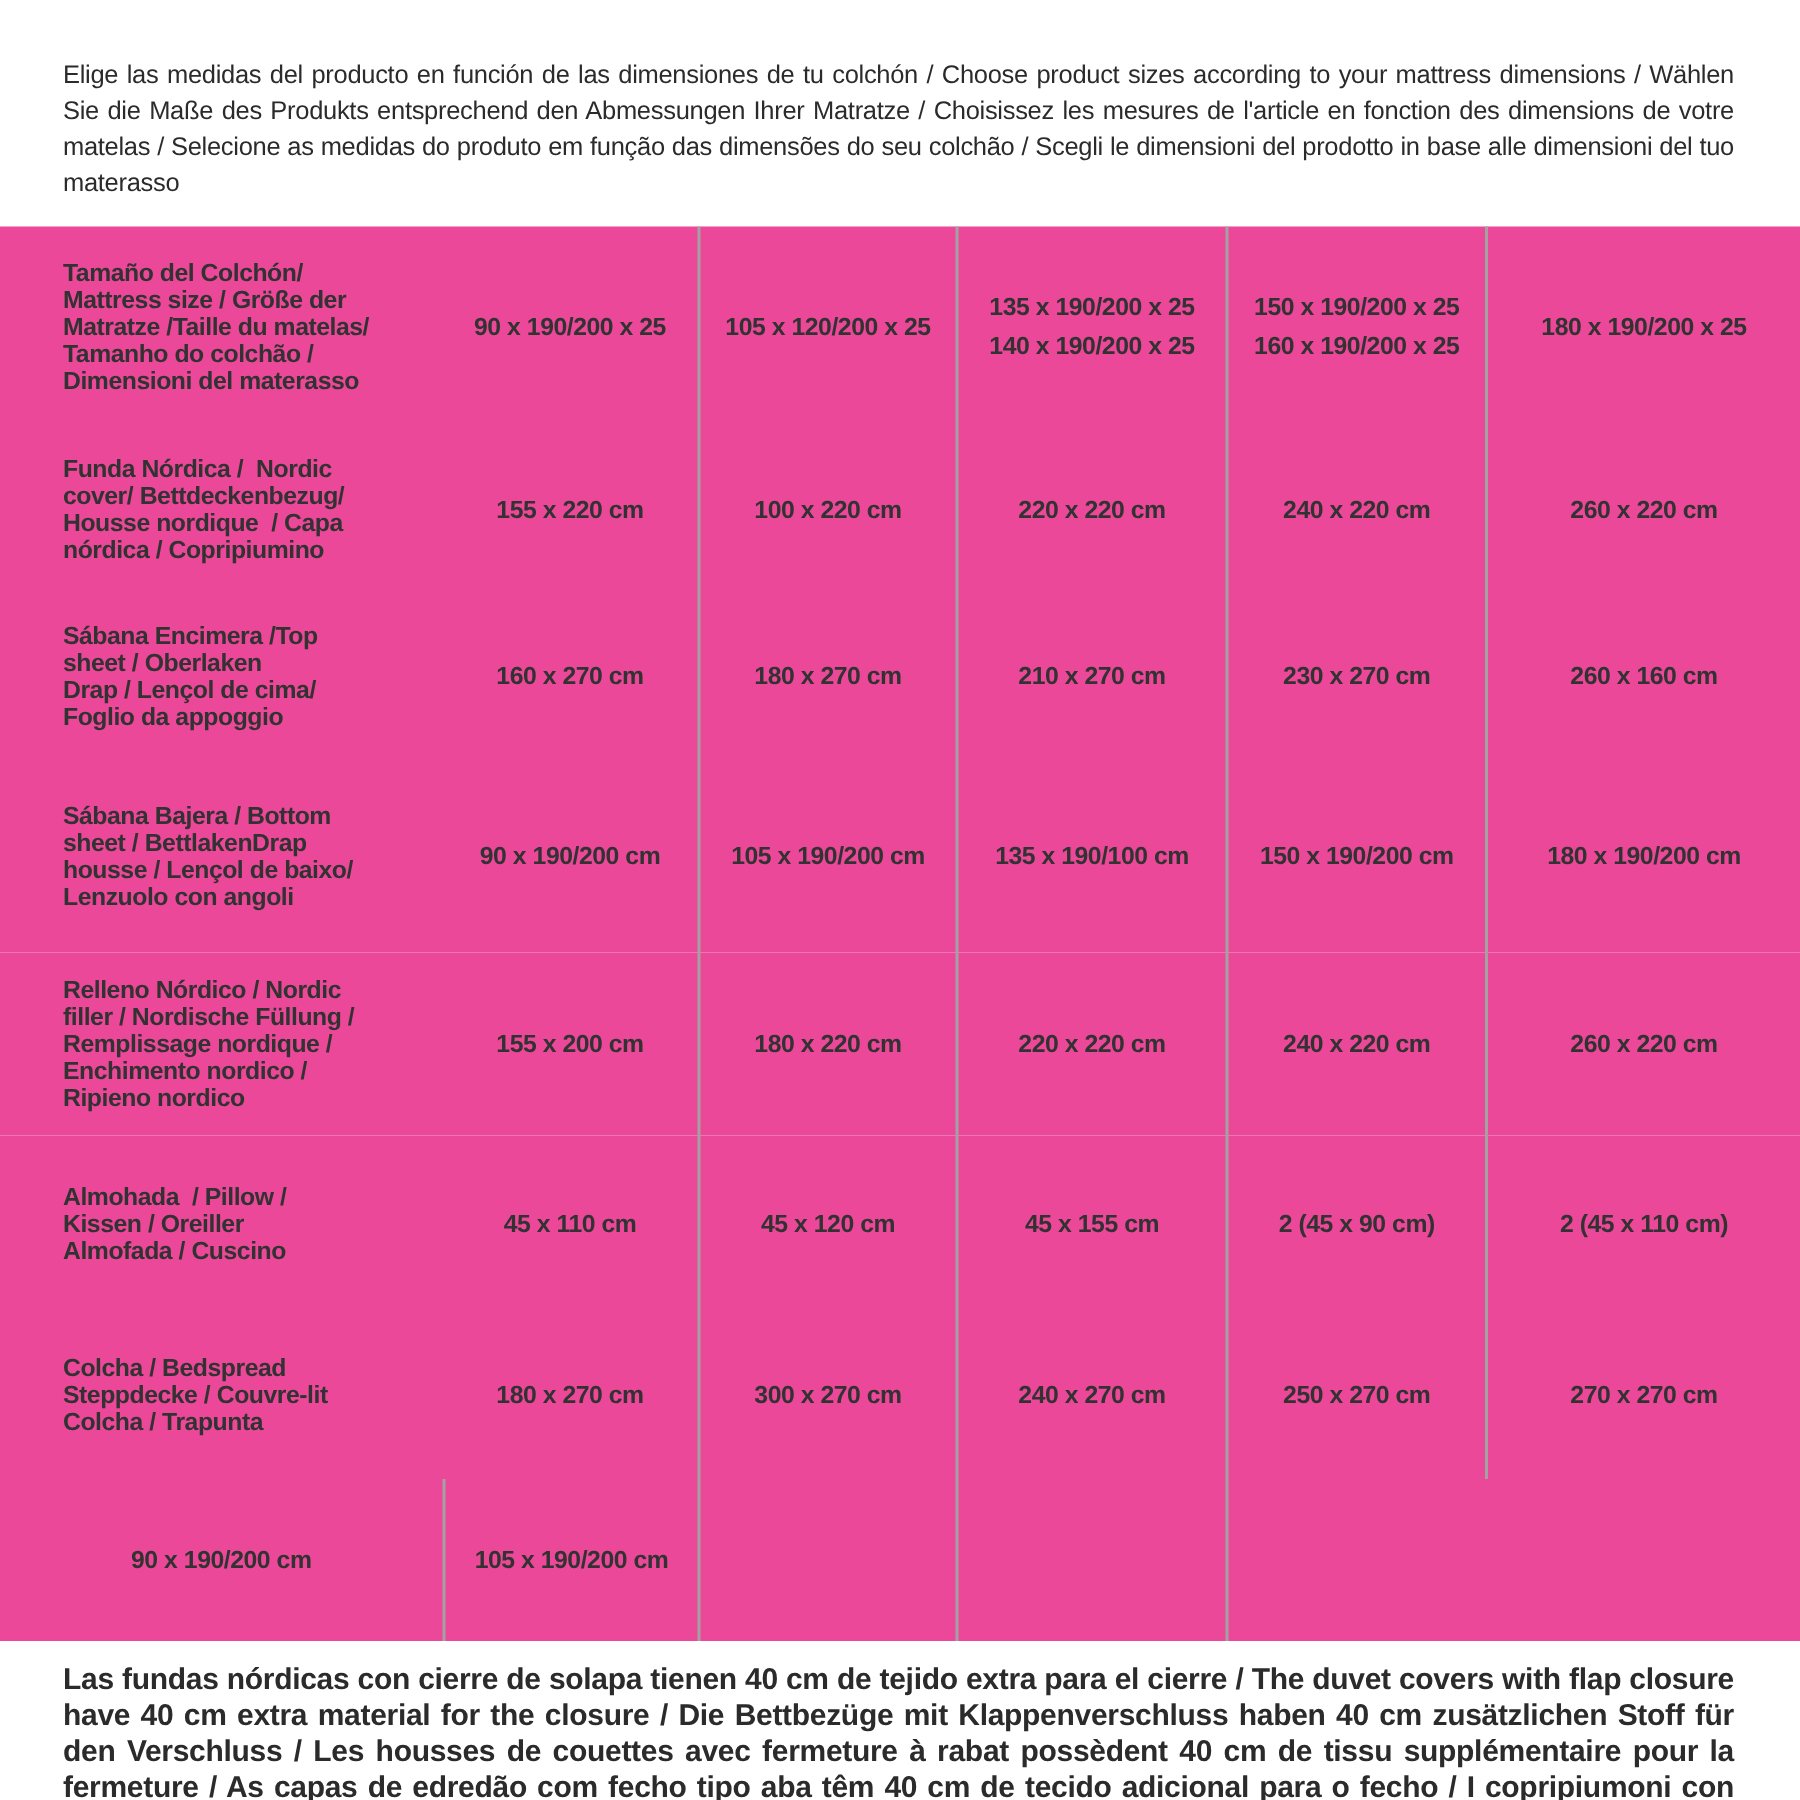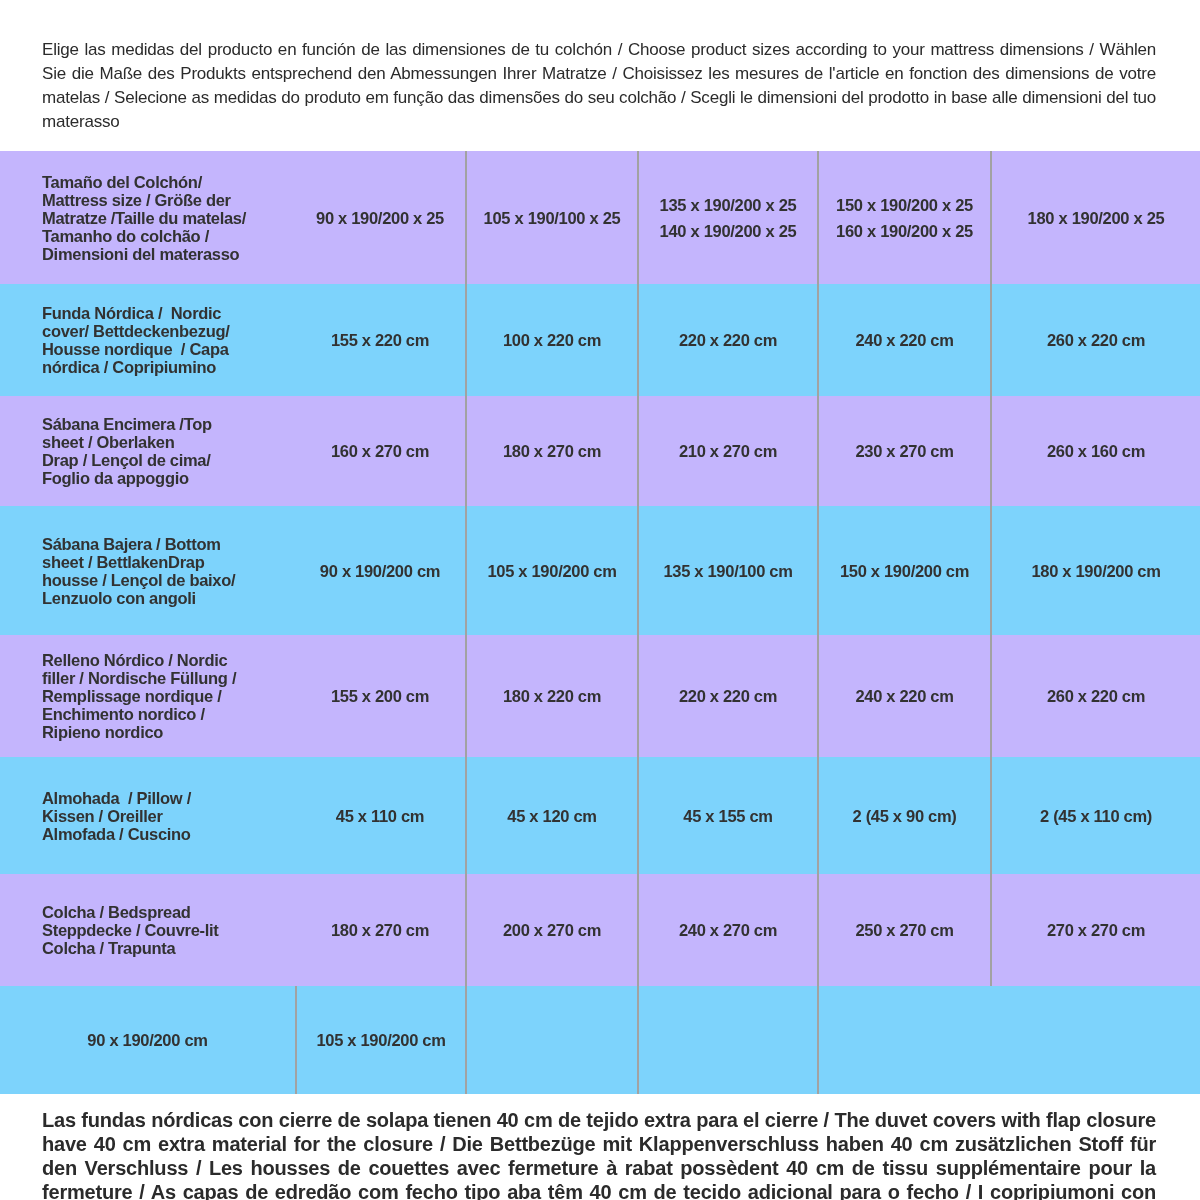--- a/index.html
+++ b/index.html
@@ -28,22 +28,22 @@
   }
   .size-table {
     margin-top: 17px;
     width: 1200px;
   }
   .trow {
     display: grid;
     grid-template-columns: 295px 170px 172px 180px 173px 210px;
     width: 1200px;
   }
-  .trow.shade { background: #c4b5fd; }
-  .trow.plain { background: #7dd3fc; }
+  .trow.shade { background: #ec4899; }
+  .trow.plain { background: #ec4899; }
   .cell {
     display: flex;
     align-items: center;
     box-sizing: border-box;
     color: #323232;
     font-weight: bold;
   }
   .cell.sep { border-left: 2px solid #a2a2a2; }
   .cell.label {
     justify-content: flex-start;
@@ -81,21 +81,21 @@
 
   <div class="size-table">
 
     <div class="trow shade" style="height:133px">
       <div class="cell label">Tamaño del Colchón/
 Mattress size / Größe der
 Matratze /Taille du matelas/
 Tamanho do colchão /
 Dimensioni del materasso</div>
       <div class="cell val">90 x 190/200 x 25</div>
-      <div class="cell val sep">105 x 190/100 x 25</div>
+      <div class="cell val sep">105 x 120/200 x 25</div>
       <div class="cell val sep">135 x 190/200 x 25
 140 x 190/200 x 25</div>
       <div class="cell val sep">150 x 190/200 x 25
 160 x 190/200 x 25</div>
       <div class="cell val sep">180 x 190/200 x 25</div>
     </div>
 
     <div class="trow plain" style="height:112px">
       <div class="cell label">Funda Nórdica /  Nordic
 cover/ Bettdeckenbezug/
@@ -154,21 +154,21 @@
       <div class="cell val sep">45 x 155 cm</div>
       <div class="cell val sep">2 (45 x 90 cm)</div>
       <div class="cell val sep">2 (45 x 110 cm)</div>
     </div>
 
     <div class="trow shade" style="height:112px">
       <div class="cell label">Colcha / Bedspread
 Steppdecke / Couvre-lit
 Colcha / Trapunta</div>
       <div class="cell val">180 x 270 cm</div>
-      <div class="cell val sep">200 x 270 cm</div>
+      <div class="cell val sep">300 x 270 cm</div>
       <div class="cell val sep">240 x 270 cm</div>
       <div class="cell val sep">250 x 270 cm</div>
       <div class="cell val sep">270 x 270 cm</div>
     </div>
 
     <div class="trow plain" style="height:108px">
       <div class="cell val">90 x 190/200 cm</div>
       <div class="cell val sep">105 x 190/200 cm</div>
       <div class="cell val sep"></div>
       <div class="cell val sep"></div>

